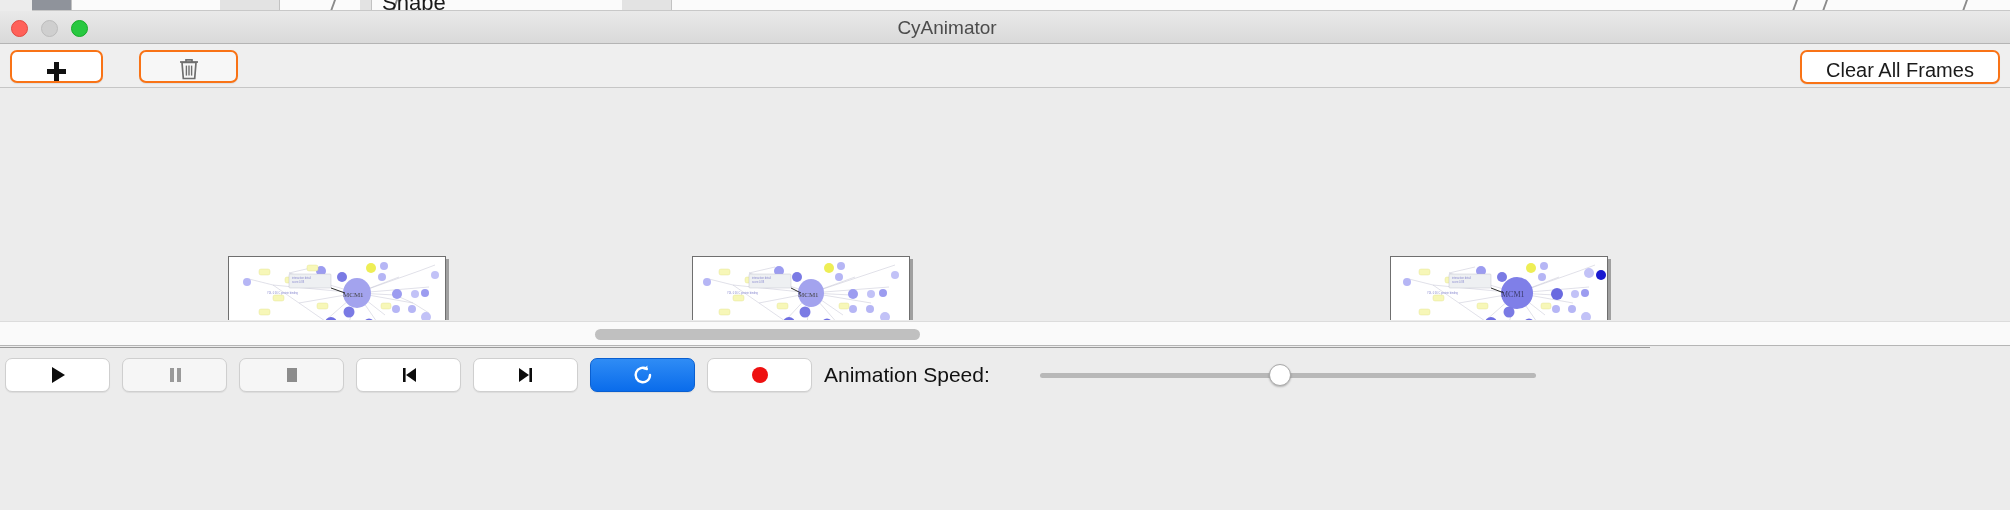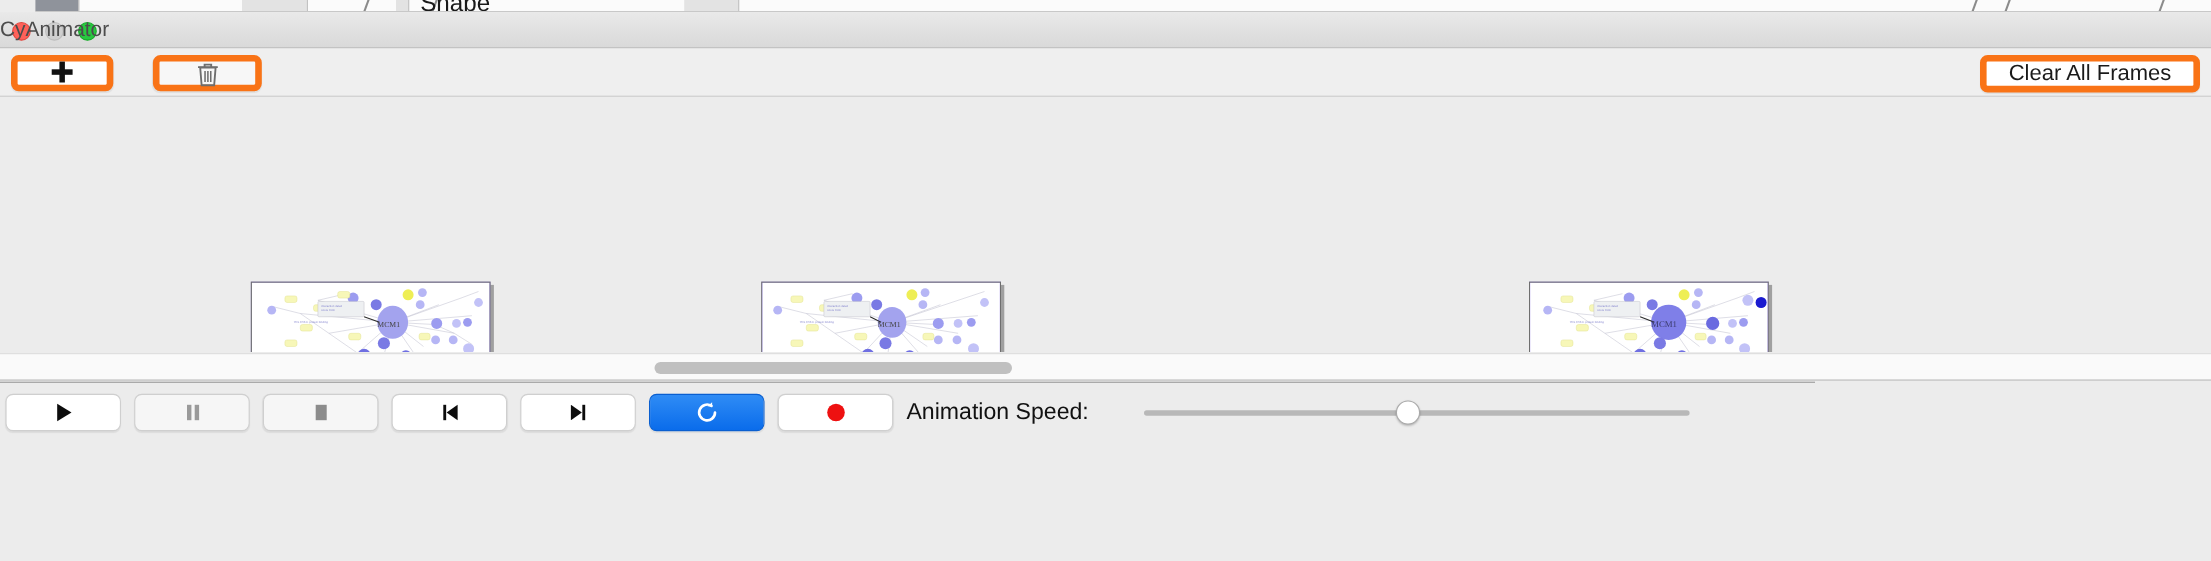--- a/index.html
+++ b/index.html
@@ -67,41 +67,42 @@
   }
   .traffic.close  { left: 11px;  background: #ff6159; border: 1px solid #e14840; }
   .traffic.min    { left: 41px;  background: #cfcfcf; border: 1px solid #bcbcbc; }
   .traffic.max    { left: 71px;  background: #28c840; border: 1px solid #16ab28; }
 
   .window-title {
     position: absolute;
     left: 0; top: 0;
     width: 1894px; height: 33px;
     line-height: 33px;
+    text-align: center;
     font-size: 19px;
     color: #4c4c4c;
     font-family: "Liberation Sans", sans-serif;
   }
 
   
   .toolbar {
     position: absolute;
     left: 0; top: 44px;
     width: 2010px; height: 44px;
     background: #efefef;
     border-bottom: 1px solid #c6c6c6;
   }
   .btn {
     position: absolute;
-    border: 6px solid #f97316;
+    border: 2px solid #f97316;
     border-radius: 7px;
     background: #ffffff;
     box-shadow: 0 1px 1px rgba(0,0,0,0.07);
     display: flex;
-    align-items: flex-start;
+    align-items: flex-end;
     justify-content: center;
     cursor: pointer;
     font-family: "Liberation Sans", sans-serif;
   }
   .btn.disabled { background: #f7f7f7; }
 
   #add-frame-button    { left: 10px;  top: 6px; width: 93px; height: 33px; }
   #delete-frame-button { left: 139px; top: 6px; width: 99px; height: 33px; }
   #clear-all-button {
     right: 10px; top: 6px; width: 200px; height: 34px;

